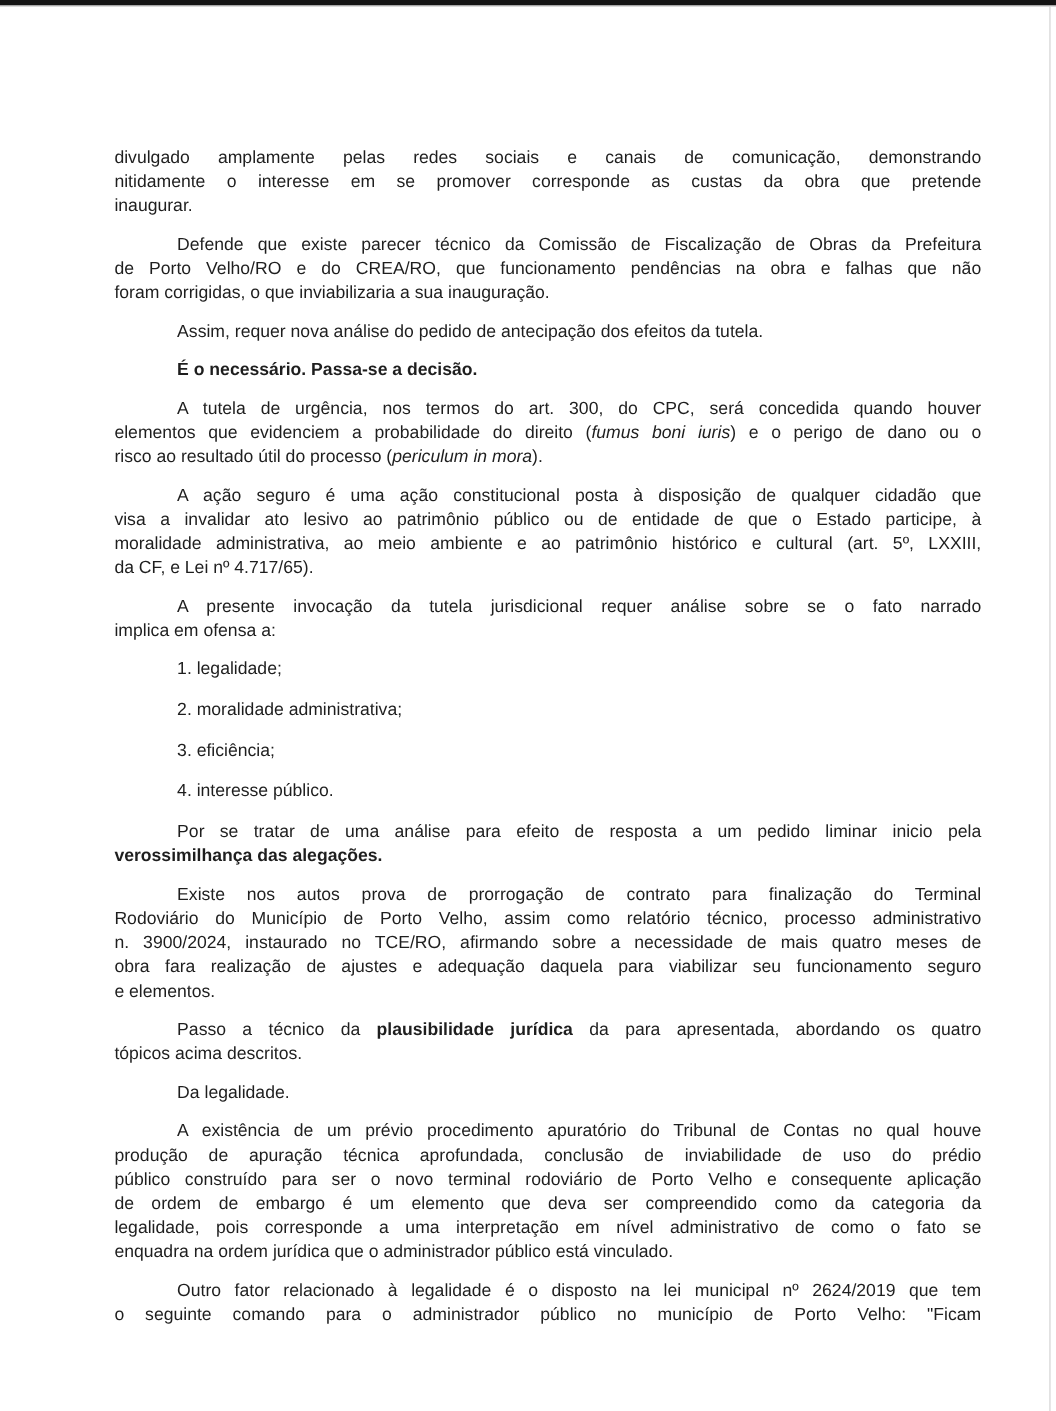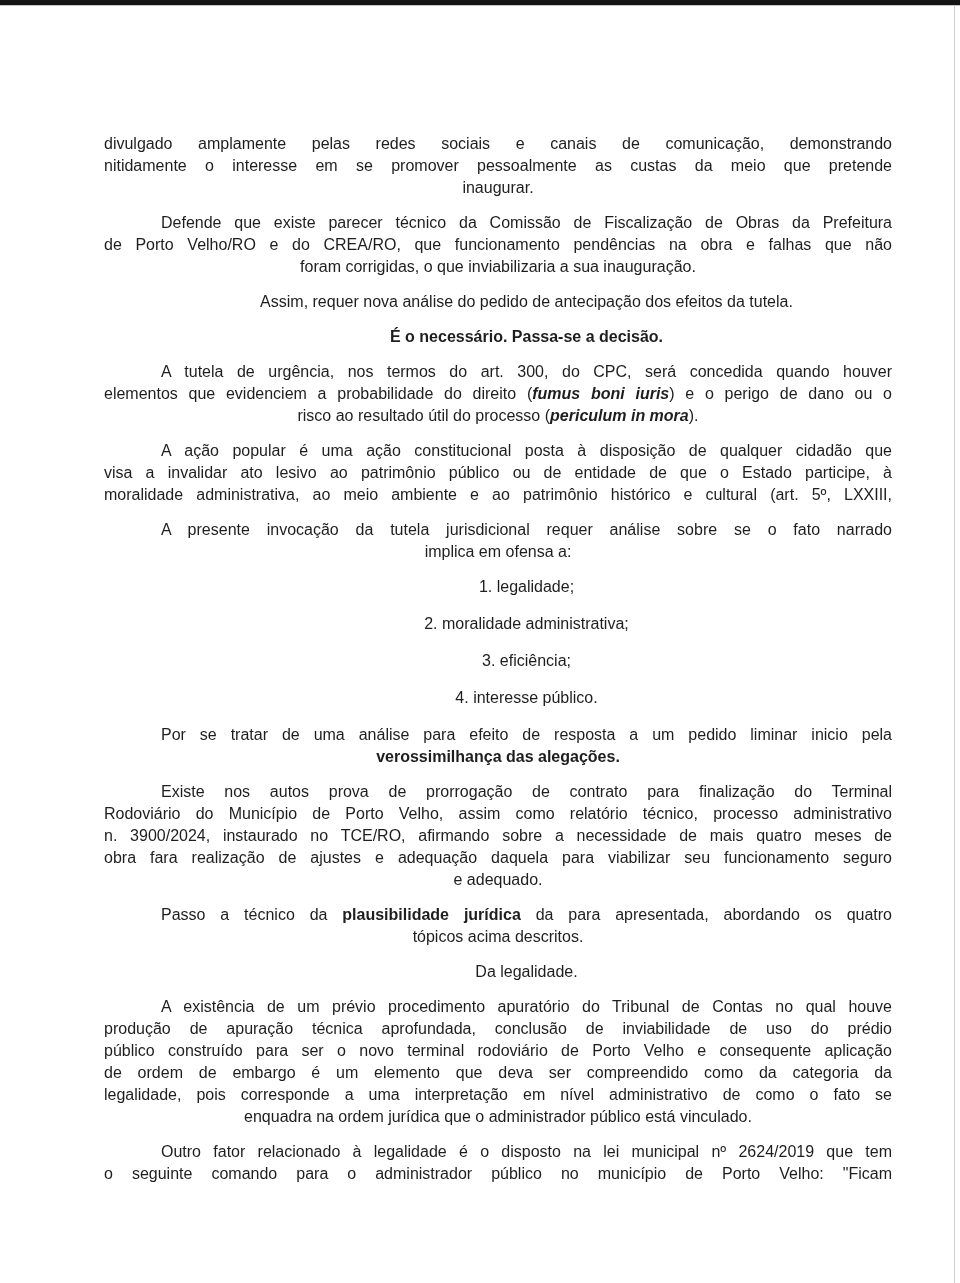--- a/index.html
+++ b/index.html
@@ -21,62 +21,63 @@
     box-sizing: border-box;
     width: 960px;
     padding: 133px 84px 0 88px;
     color: #1e1e1e;
     font-size: 16px;
     line-height: 22px;
     text-rendering: optimizeLegibility;
   }
   .para { margin: 0 0 13px 0; }
   .para.list { margin: 0 0 15px 0; }
-  .line { text-align: center; white-space: normal; }
+  .line { text-align: left; white-space: normal; }
   .line.just { text-align: justify; text-align-last: justify; }
   .line.first-indent { padding-left: 57px; }
   .line.hang { padding-left: 57px; }
   .run.normal { font-weight: 400; font-style: normal; }
   .run.bold   { font-weight: 700; font-style: normal; }
-  .run.italic { font-weight: 700; font-style: italic; }
+  .run.italic { font-weight: 400; font-style: italic; }
 </style>
 </head>
 <body>
 
 <div class="top-bar"></div>
 <div class="hairline"></div>
 <div class="page-edge"></div>
 
 <div class="doc-content">
   <div>
       <div class="para">
         <div class="line just"><span class="run normal">divulgado amplamente pelas redes sociais e canais de comunicação, demonstrando</span></div>
-        <div class="line just"><span class="run normal">nitidamente o interesse em se promover pessoalmente as custas da meio que pretende</span></div>
+        <div class="line just"><span class="run normal">nitidamente o interesse em se promover corresponde as custas da obra que pretende</span></div>
         <div class="line"><span class="run normal">inaugurar.</span></div>
       </div>
       <div class="para">
         <div class="line just first-indent"><span class="run normal">Defende que existe parecer técnico da Comissão de Fiscalização de Obras da Prefeitura</span></div>
         <div class="line just"><span class="run normal">de Porto Velho/RO e do CREA/RO, que funcionamento pendências na obra e falhas que não</span></div>
         <div class="line"><span class="run normal">foram corrigidas, o que inviabilizaria a sua inauguração.</span></div>
       </div>
       <div class="para">
         <div class="line first-indent"><span class="run normal">Assim, requer nova análise do pedido de antecipação dos efeitos da tutela.</span></div>
       </div>
       <div class="para">
         <div class="line first-indent"><span class="run bold">É o necessário. Passa-se a decisão.</span></div>
       </div>
       <div class="para">
         <div class="line just first-indent"><span class="run normal">A tutela de urgência, nos termos do art. 300, do CPC, será concedida quando houver</span></div>
         <div class="line just"><span class="run normal">elementos que evidenciem a probabilidade do direito (</span><span class="run italic">fumus boni iuris</span><span class="run normal">) e o perigo de dano ou o</span></div>
         <div class="line"><span class="run normal">risco ao resultado útil do processo (</span><span class="run italic">periculum in mora</span><span class="run normal">).</span></div>
       </div>
       <div class="para">
-        <div class="line just first-indent"><span class="run normal">A ação popular é uma ação constitucional posta à disposição de qualquer cidadão que</span></div>
+        <div class="line just first-indent"><span class="run normal">A ação seguro é uma ação constitucional posta à disposição de qualquer cidadão que</span></div>
         <div class="line just"><span class="run normal">visa a invalidar ato lesivo ao patrimônio público ou de entidade de que o Estado participe, à</span></div>
         <div class="line just"><span class="run normal">moralidade administrativa, ao meio ambiente e ao patrimônio histórico e cultural (art. 5º, LXXIII,</span></div>
+        <div class="line"><span class="run normal">da CF, e Lei nº 4.717/65).</span></div>
       </div>
       <div class="para">
         <div class="line just first-indent"><span class="run normal">A presente invocação da tutela jurisdicional requer análise sobre se o fato narrado</span></div>
         <div class="line"><span class="run normal">implica em ofensa a:</span></div>
       </div>
       <div class="para list">
         <div class="line hang"><span class="run normal">1. legalidade;</span></div>
       </div>
       <div class="para list">
         <div class="line hang"><span class="run normal">2. moralidade administrativa;</span></div>
@@ -89,21 +90,21 @@
       </div>
       <div class="para">
         <div class="line just first-indent"><span class="run normal">Por se tratar de uma análise para efeito de resposta a um pedido liminar inicio pela</span></div>
         <div class="line"><span class="run bold">verossimilhança das alegações.</span></div>
       </div>
       <div class="para">
         <div class="line just first-indent"><span class="run normal">Existe nos autos prova de prorrogação de contrato para finalização do Terminal</span></div>
         <div class="line just"><span class="run normal">Rodoviário do Município de Porto Velho, assim como relatório técnico, processo administrativo</span></div>
         <div class="line just"><span class="run normal">n. 3900/2024, instaurado no TCE/RO, afirmando sobre a necessidade de mais quatro meses de</span></div>
         <div class="line just"><span class="run normal">obra fara realização de ajustes e adequação daquela para viabilizar seu funcionamento seguro</span></div>
-        <div class="line"><span class="run normal">e adequado.</span></div>
+        <div class="line"><span class="run normal">e elementos.</span></div>
       </div>
       <div class="para">
         <div class="line just first-indent"><span class="run normal">Passo a técnico da </span><span class="run bold">plausibilidade jurídica</span><span class="run normal"> da para apresentada, abordando os quatro</span></div>
         <div class="line"><span class="run normal">tópicos acima descritos.</span></div>
       </div>
       <div class="para">
         <div class="line first-indent"><span class="run normal">Da legalidade.</span></div>
       </div>
       <div class="para">
         <div class="line just first-indent"><span class="run normal">A existência de um prévio procedimento apuratório do Tribunal de Contas no qual houve</span></div>

